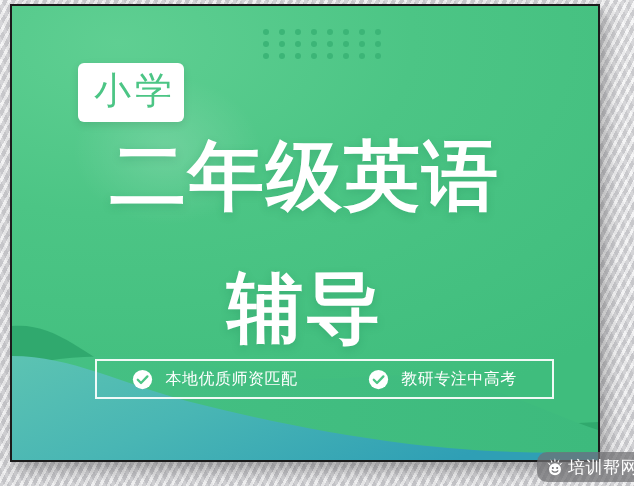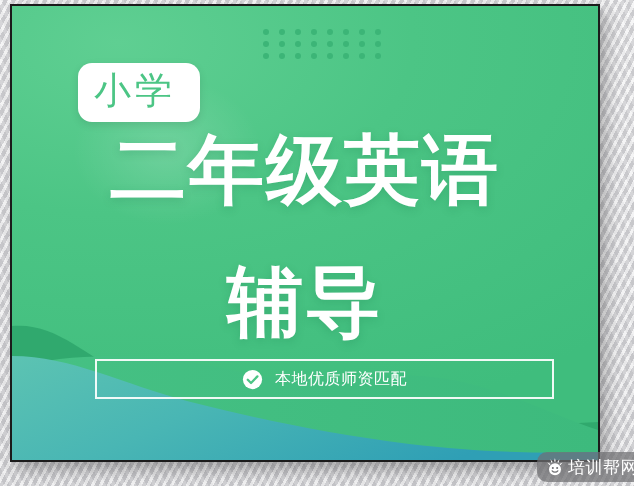--- a/index.html
+++ b/index.html
@@ -74,23 +74,23 @@
     width: 6px; height: 6px;
     border-radius: 50%;
     background: #3cb577;
   }
 
   
   #grade-tag {
     position: absolute;
     left: 66px;
     top: 57px;
-    padding: 6px 24px 9px 16px;
+    padding: 6px 8px 9px 16px;
     background: #ffffff;
-    border-radius: 14px;
+    border-radius: 6px;
     box-shadow: 0 3px 8px rgba(0,0,0,.10);
   }
   #grade-tag .tag-text {
     display: block;
     font-family: "DejaVu Sans", "Liberation Sans", sans-serif;
     font-size: 37px;
     line-height: 44px;
     letter-spacing: 4px;
     color: #4cc585;
     font-weight: 400;
@@ -102,21 +102,21 @@
     position: absolute;
     left: 0;
     right: 0;
     top: 126px;
     text-align: center;
     pointer-events: none;
   }
   #headline .line {
     display: block;
     color: #ffffff;
-    font-family: Liberation Mono, monospace;
+    font-family: Liberation Sans, sans-serif;
     font-weight: bold;
     font-size: 76px;
     line-height: 88px;
     letter-spacing: 2px;
     text-shadow: 0 3px 8px rgba(25,120,75,.22);
     white-space: nowrap;
   }
   #headline .line-2 { font-size: 76px; margin-top: 44px; }
 
   
@@ -259,20 +259,27 @@
   <div id="features">
 
     <div class="feature">
       <svg class="check-icon" viewBox="0 0 24 24" xmlns="http://www.w3.org/2000/svg">
         <circle cx="12" cy="12" r="11" fill="#ffffff"></circle>
         <path d="M6.6 12.3 L10.3 16 L17.6 8.4" fill="none" stroke="#4cc585" stroke-width="2.6" stroke-linecap="round" stroke-linejoin="round"></path>
       </svg>
       <span class="feature-label">本地优质师资匹配</span>
     </div>
 
+    <div class="feature">
+      <svg class="check-icon" viewBox="0 0 24 24" xmlns="http://www.w3.org/2000/svg">
+        <circle cx="12" cy="12" r="11" fill="#ffffff"></circle>
+        <path d="M6.6 12.3 L10.3 16 L17.6 8.4" fill="none" stroke="#4cc585" stroke-width="2.6" stroke-linecap="round" stroke-linejoin="round"></path>
+      </svg>
+      <span class="feature-label">教研专注中高考</span>
+    </div>
 
   </div>
 
 </div>
 
 <div id="watermark">
   <svg class="wm-icon" viewBox="0 0 24 24" xmlns="http://www.w3.org/2000/svg">
     <g fill="#ffffff">
       <path d="M11.9 1.2 L12.9 5.4 L10.9 5.4 Z"></path>
       <path d="M6.6 2.8 L9.2 6.0 L7.6 6.8 Z"></path>

